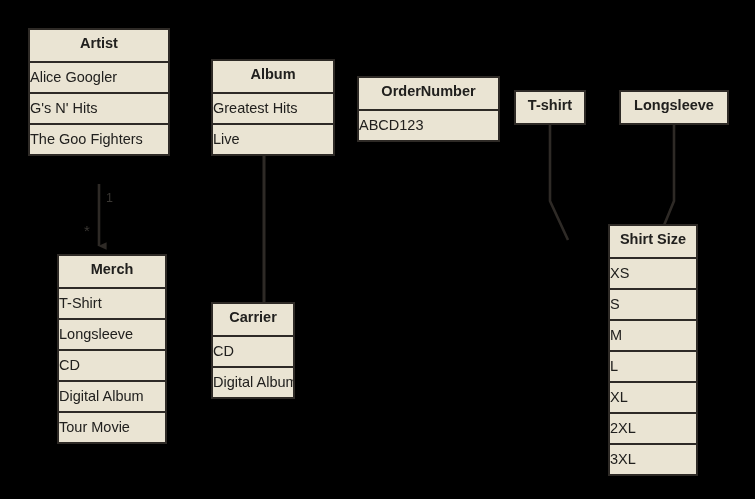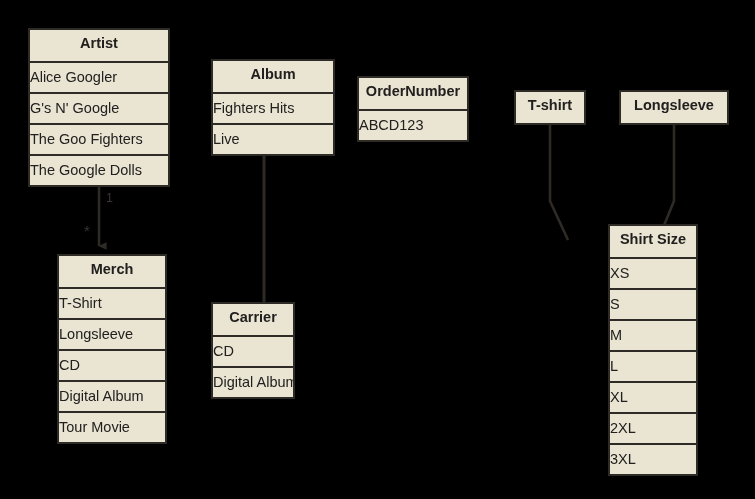--- a/index.html
+++ b/index.html
@@ -92,32 +92,31 @@
 
     <path d="M 674 121 L 674 201 L 658 240" stroke="#2E2A26" stroke-width="2.6" fill="none"></path>
   </svg>
 
   <div class="edge-label" style="left:106px; top:191px;">1</div>
   <div class="edge-label star" style="left:84px; top:226px;">*</div>
 
   <div class="node" style="left:28px; top:28px; width:142px;">
     <div class="node-header">Artist</div>
     <div class="node-row">Alice Googler</div>
-    <div class="node-row">G's N' Google</div>
+    <div class="node-row">G's N' Hits</div>
     <div class="node-row">The Goo Fighters</div>
-    <div class="node-row">The Google Dolls</div>
   </div>
 
   <div class="node" style="left:211px; top:59px; width:124px;">
     <div class="node-header">Album</div>
-    <div class="node-row">Fighters Hits</div>
+    <div class="node-row">Greatest Hits</div>
     <div class="node-row">Live</div>
   </div>
 
-  <div class="node" style="left:357px; top:76px; width:112px;">
+  <div class="node" style="left:357px; top:76px; width:143px;">
     <div class="node-header">OrderNumber</div>
     <div class="node-row">ABCD123</div>
   </div>
 
   <div class="node" style="left:514px; top:90px; width:72px;">
     <div class="node-header">T-shirt</div>
   </div>
 
   <div class="node" style="left:619px; top:90px; width:110px;">
     <div class="node-header">Longsleeve</div>

